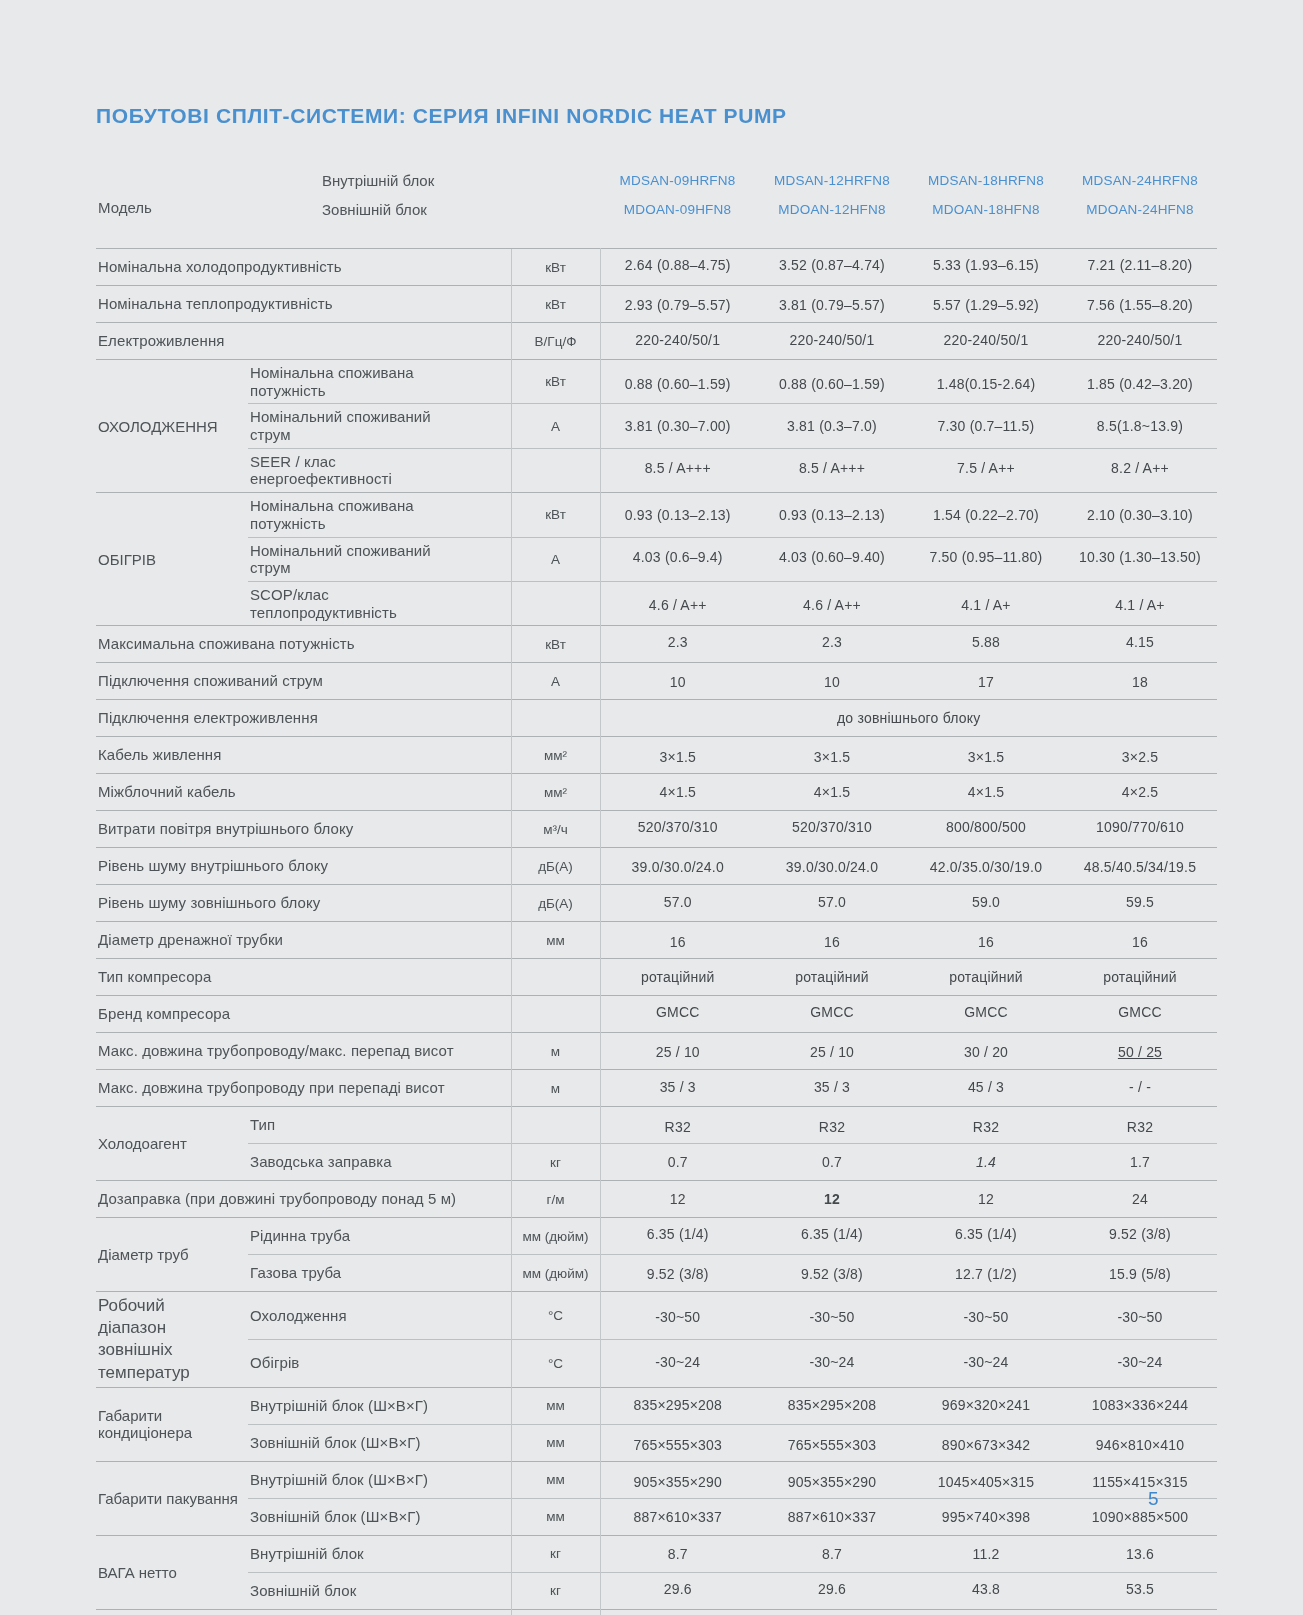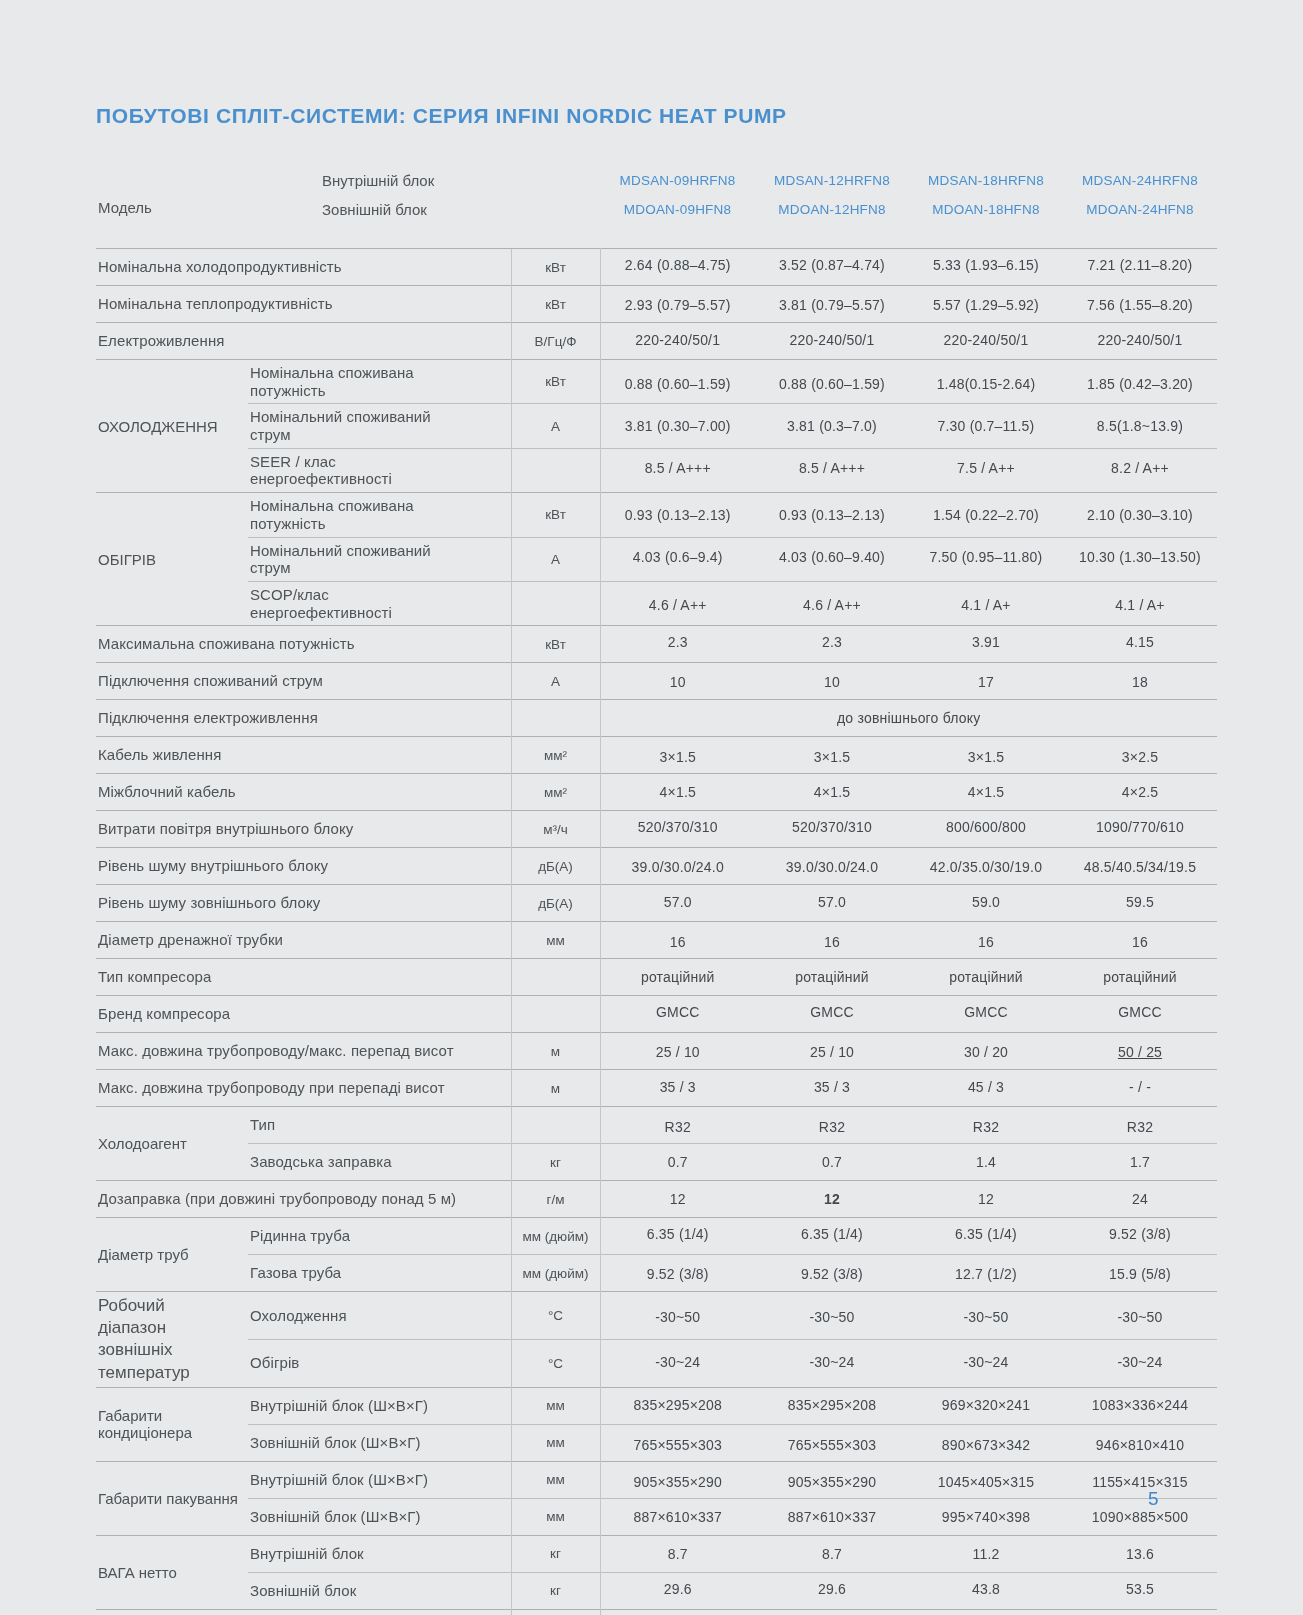--- a/index.html
+++ b/index.html
@@ -144,33 +144,33 @@
       </tr>
       <tr class="minor">
         <td class="lbl"><span class="lt">Номінальний споживаний струм</span></td>
         <td class="unit"><span class="ut">А</span></td>
         <td class="val"><span class="vt" style="transform: translateY(-2px);">4.03 (0.6–9.4)</span></td>
         <td class="val"><span class="vt" style="transform: translateY(-2px);">4.03 (0.60–9.40)</span></td>
         <td class="val"><span class="vt" style="transform: translateY(-2px);">7.50 (0.95–11.80)</span></td>
         <td class="val"><span class="vt" style="transform: translateY(-2px);">10.30 (1.30–13.50)</span></td>
       </tr>
       <tr class="minor">
-        <td class="lbl"><span class="lt">SCOP/клас енергоефективності</span></td>
+        <td class="lbl"><span class="lt">SCOP/клас теплопродуктивність</span></td>
         <td class="unit"><span class="ut"></span></td>
         <td class="val"><span class="vt" style="transform: translateY(1px);">4.6 / A++</span></td>
         <td class="val"><span class="vt" style="transform: translateY(1px);">4.6 / A++</span></td>
         <td class="val"><span class="vt" style="transform: translateY(1px);">4.1 / A+</span></td>
         <td class="val"><span class="vt" style="transform: translateY(1px);">4.1 / A+</span></td>
       </tr>
       <tr class="major">
         <td class="lbl lbl-full" colspan="2"><span class="lt">Максимальна споживана потужність</span></td>
         <td class="unit"><span class="ut">кВт</span></td>
         <td class="val"><span class="vt" style="transform: translateY(-2px);">2.3</span></td>
         <td class="val"><span class="vt" style="transform: translateY(-2px);">2.3</span></td>
-        <td class="val"><span class="vt" style="transform: translateY(-2px);">3.91</span></td>
+        <td class="val"><span class="vt" style="transform: translateY(-2px);">5.88</span></td>
         <td class="val"><span class="vt" style="transform: translateY(-2px);">4.15</span></td>
       </tr>
       <tr class="major">
         <td class="lbl lbl-full" colspan="2"><span class="lt">Підключення споживаний струм</span></td>
         <td class="unit"><span class="ut">А</span></td>
         <td class="val"><span class="vt" style="transform: translateY(1px);">10</span></td>
         <td class="val"><span class="vt" style="transform: translateY(1px);">10</span></td>
         <td class="val"><span class="vt" style="transform: translateY(1px);">17</span></td>
         <td class="val"><span class="vt" style="transform: translateY(1px); text-align: center;">18</span></td>
       </tr>
@@ -193,21 +193,21 @@
         <td class="val"><span class="vt" style="transform: translateY(0px);">4×1.5</span></td>
         <td class="val"><span class="vt" style="transform: translateY(0px);">4×1.5</span></td>
         <td class="val"><span class="vt" style="transform: translateY(0px);">4×1.5</span></td>
         <td class="val"><span class="vt" style="transform: translateY(0px);">4×2.5</span></td>
       </tr>
       <tr class="major">
         <td class="lbl lbl-full" colspan="2"><span class="lt">Витрати повітря внутрішнього блоку</span></td>
         <td class="unit"><span class="ut">м³/ч</span></td>
         <td class="val"><span class="vt" style="transform: translateY(-2px);">520/370/310</span></td>
         <td class="val"><span class="vt" style="transform: translateY(-2px);">520/370/310</span></td>
-        <td class="val"><span class="vt" style="transform: translateY(-2px);">800/600/800</span></td>
+        <td class="val"><span class="vt" style="transform: translateY(-2px);">800/800/500</span></td>
         <td class="val"><span class="vt" style="transform: translateY(-2px);">1090/770/610</span></td>
       </tr>
       <tr class="major">
         <td class="lbl lbl-full" colspan="2"><span class="lt">Рівень шуму внутрішнього блоку</span></td>
         <td class="unit"><span class="ut">дБ(А)</span></td>
         <td class="val"><span class="vt" style="transform: translateY(1px);">39.0/30.0/24.0</span></td>
         <td class="val"><span class="vt" style="transform: translateY(1px);">39.0/30.0/24.0</span></td>
         <td class="val"><span class="vt" style="transform: translateY(1px);">42.0/35.0/30/19.0</span></td>
         <td class="val"><span class="vt" style="transform: translateY(1px);">48.5/40.5/34/19.5</span></td>
       </tr>
@@ -266,21 +266,21 @@
         <td class="val"><span class="vt" style="transform: translateY(2px);">R32</span></td>
         <td class="val"><span class="vt" style="transform: translateY(2px);">R32</span></td>
         <td class="val"><span class="vt" style="transform: translateY(2px);">R32</span></td>
         <td class="val"><span class="vt" style="transform: translateY(2px);">R32</span></td>
       </tr>
       <tr class="minor">
         <td class="lbl"><span class="lt">Заводська заправка</span></td>
         <td class="unit"><span class="ut">кг</span></td>
         <td class="val"><span class="vt" style="transform: translateY(0px);">0.7</span></td>
         <td class="val"><span class="vt" style="transform: translateY(0px);">0.7</span></td>
-        <td class="val"><span class="vt" style="transform: translateY(0px);">1.4</span></td>
+        <td class="val"><span class="vt" style="transform: translateY(0px); font-style: italic;">1.4</span></td>
         <td class="val"><span class="vt" style="transform: translateY(0px);">1.7</span></td>
       </tr>
       <tr class="major">
         <td class="lbl lbl-full" colspan="2"><span class="lt">Дозаправка (при довжині трубопроводу понад 5 м)</span></td>
         <td class="unit"><span class="ut">г/м</span></td>
         <td class="val"><span class="vt" style="transform: translateY(0px);">12</span></td>
         <td class="val"><span class="vt b" style="transform: translateY(0px);">12</span></td>
         <td class="val"><span class="vt" style="transform: translateY(0px);">12</span></td>
         <td class="val"><span class="vt" style="transform: translateY(0px);">24</span></td>
       </tr>

